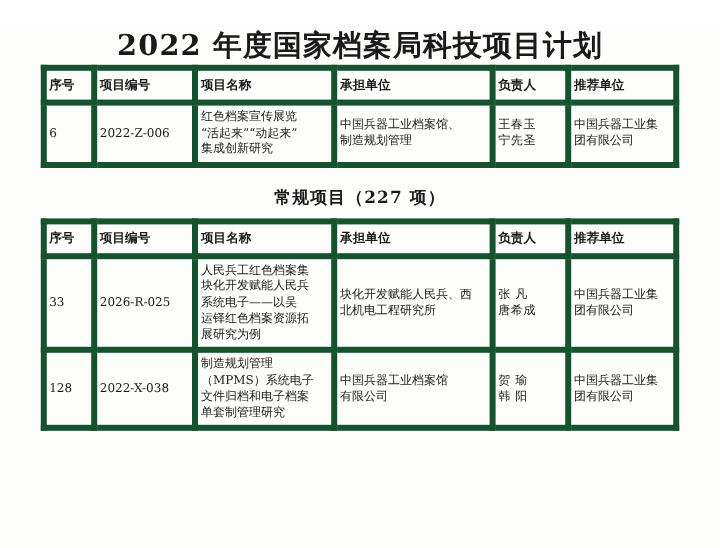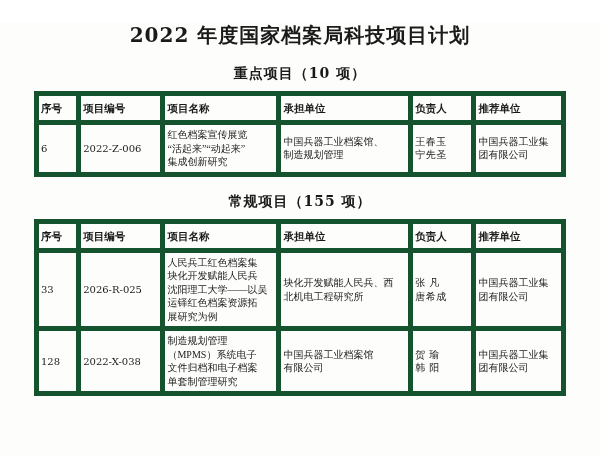--- a/index.html
+++ b/index.html
@@ -17,21 +17,21 @@
   .page {
     position: relative;
     width: 600px;
     height: 457px;
     box-sizing: border-box;
     padding: 0 34px;
     background: #fdfdfb;
   }
   .doc-title {
     text-align: center;
-    font-size: 20px;
+    font-size: 24px;
     font-weight: bold;
     letter-spacing: 1px;
     margin-top: 22px;
     margin-bottom: 0;
     color: #1a1a1a;
   }
   .section-heading {
     text-align: center;
     font-size: 14px;
     font-weight: bold;
@@ -63,21 +63,20 @@
   }
   .col-no    { width: 8%; }
   .col-code  { width: 16%; }
   .col-name  { width: 22%; }
   .col-org   { width: 25%; }
   .col-head  { width: 12%; }
   .col-rec   { width: 17%; }
   td.cell-name {
     text-align: center;
     padding: 4px 6px;
-    font-family: Liberation Serif, serif;
   }
   td.cell-org {
     text-align: center;
     padding: 4px 6px;
   }
   td.cell-head {
     text-align: center;
     letter-spacing: 0.5px;
   }
   td.cell-rec {
@@ -87,21 +86,20 @@
   .nowrap-lines { white-space: pre-line; }
   .table-wrap { margin-bottom: 2px; }
 </style>
 </head>
 <body>
 
 <div class="page">
 
   <div class="doc-title">2022 年度国家档案局科技项目计划</div>
 
-  <div class="section-heading">重点项目（10 项）</div>
 
   <div class="table-wrap">
     <table class="doc-table">
       <colgroup>
         <col class="col-no">
           <col class="col-code">
           <col class="col-name">
         <col class="col-org">
           <col class="col-head">
           <col class="col-rec">
@@ -127,21 +125,21 @@
 制造规划管理</td>
           <td class="cell-head nowrap-lines">王春玉
 宁先圣</td>
           <td class="cell-rec nowrap-lines">中国兵器工业集
 团有限公司</td>
         </tr>
       </tbody>
     </table>
   </div>
 
-  <div class="section-heading">常规项目（155 项）</div>
+  <div class="section-heading">常规项目（227 项）</div>
 
   <div class="table-wrap">
     <table class="doc-table">
       <colgroup>
         <col class="col-no">
           <col class="col-code">
           <col class="col-name">
         <col class="col-org">
           <col class="col-head">
           <col class="col-rec">
@@ -155,21 +153,21 @@
           <th>负责人</th>
           <th>推荐单位</th>
         </tr>
       </thead>
       <tbody>
         <tr>
           <td class="cell-no">33</td>
           <td class="cell-code">2026-R-025</td>
           <td class="cell-name nowrap-lines">人民兵工红色档案集
 块化开发赋能人民兵
-沈阳理工大学——以吴
+系统电子——以吴
 运铎红色档案资源拓
 展研究为例</td>
           <td class="cell-org nowrap-lines">块化开发赋能人民兵、西
 北机电工程研究所</td>
           <td class="cell-head nowrap-lines">张 凡
 唐希成</td>
           <td class="cell-rec nowrap-lines">中国兵器工业集
 团有限公司</td>
         </tr>
         <tr>

